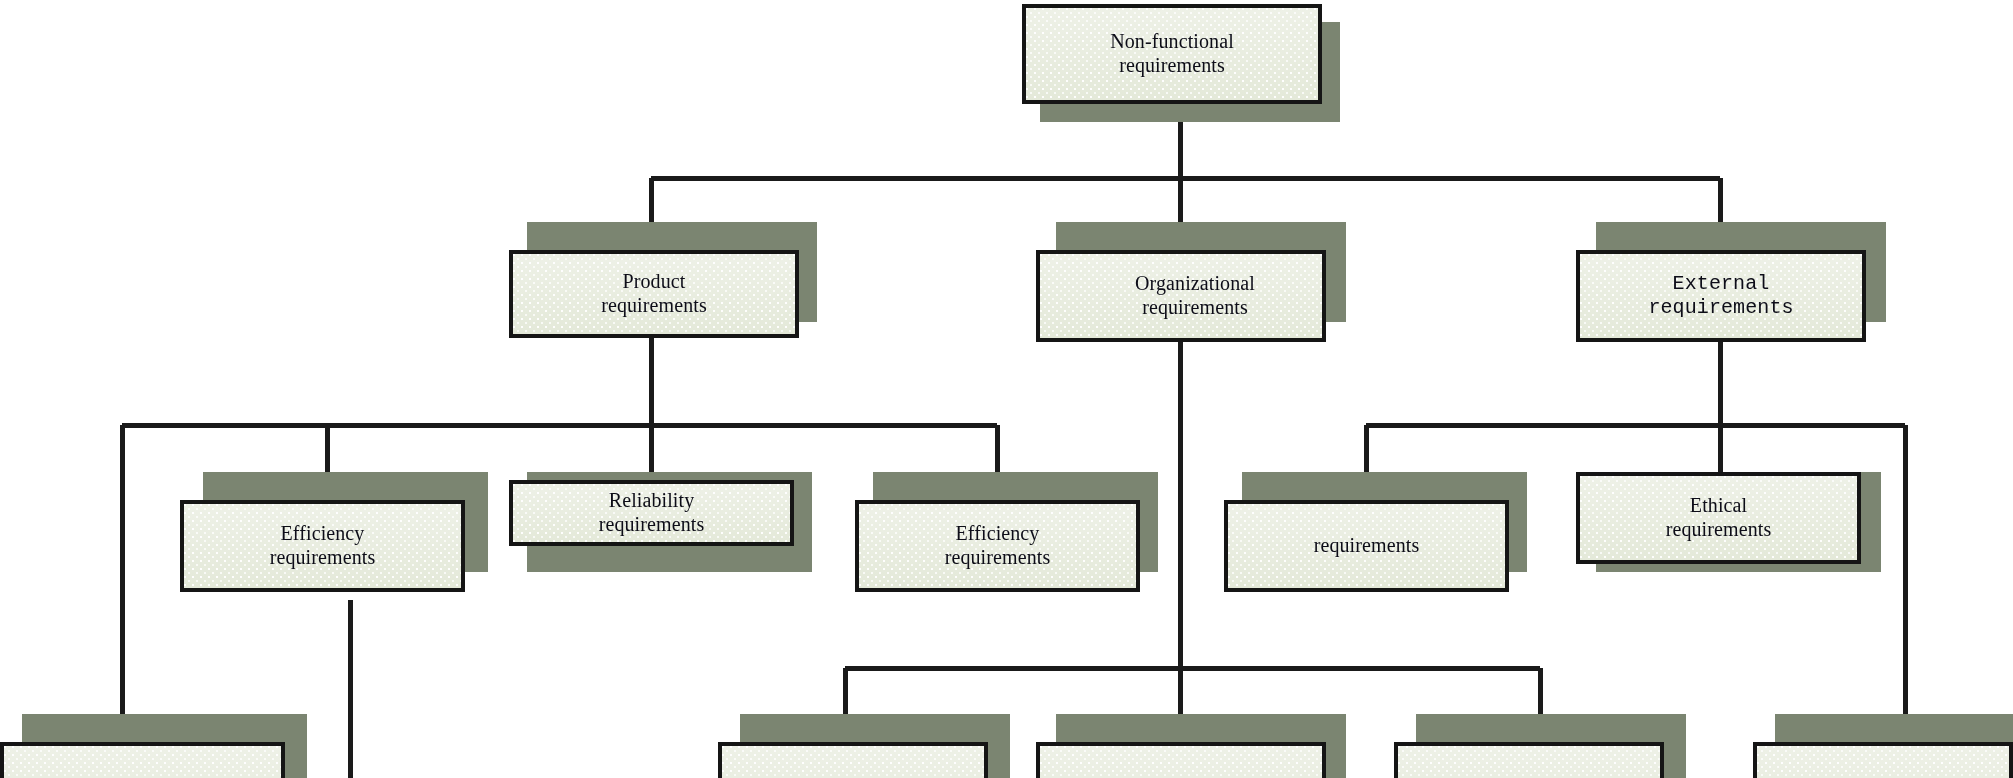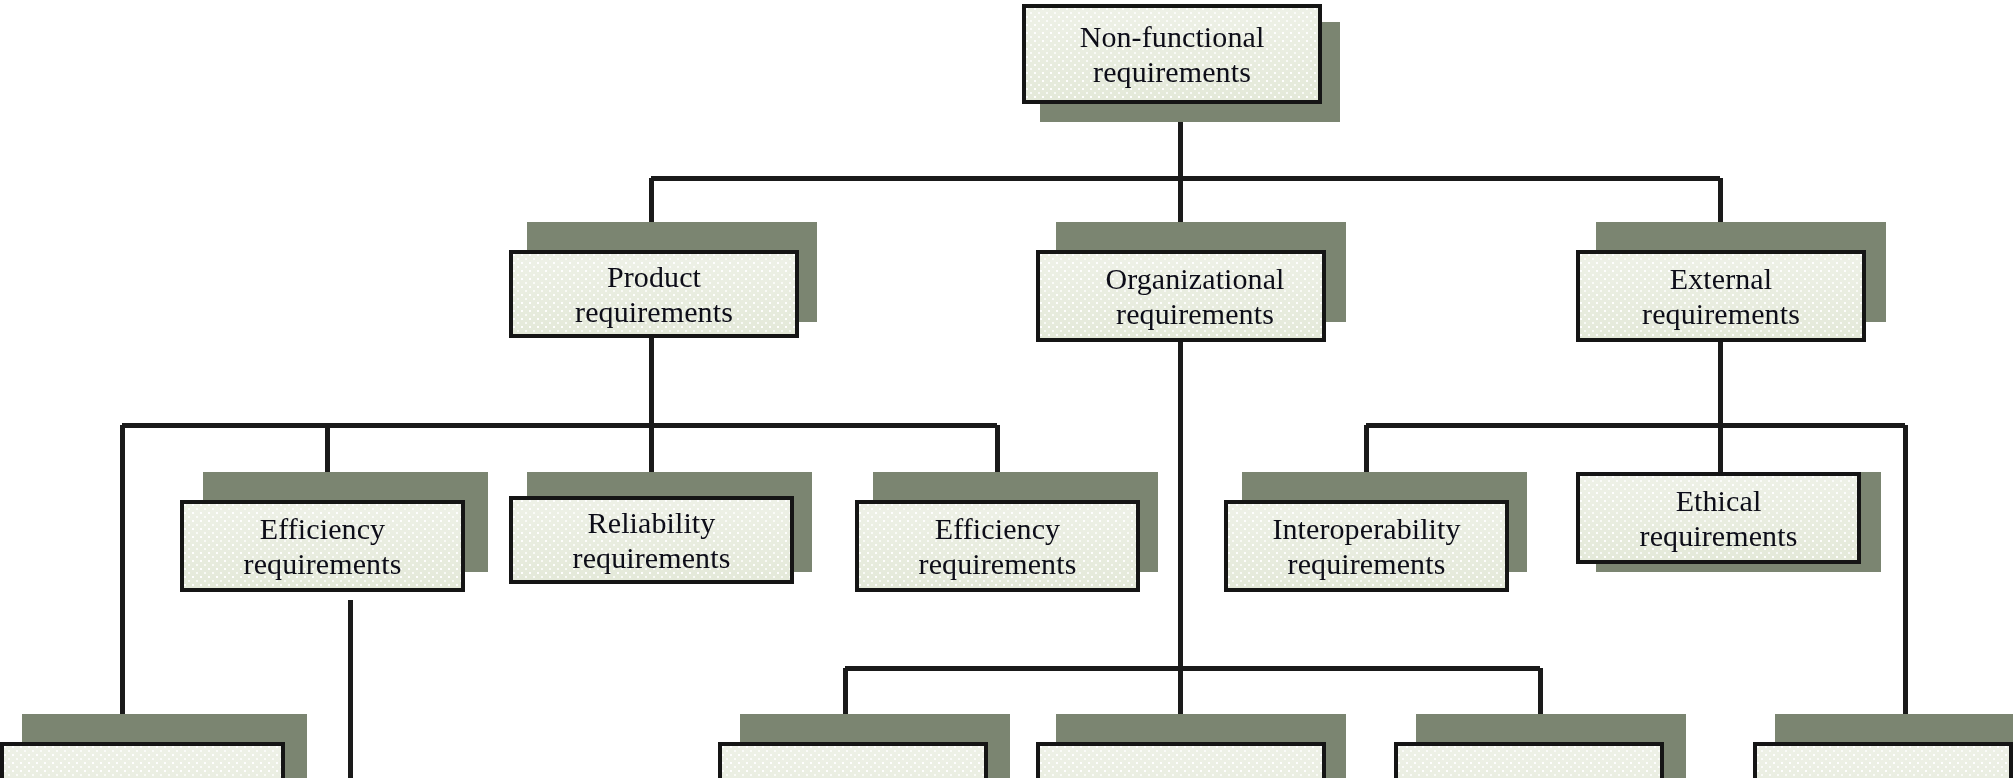--- a/index.html
+++ b/index.html
@@ -38,21 +38,21 @@
       radial-gradient(circle at 1px 1px, rgba(255,255,255,.95) 1.1px, transparent 1.4px),
       radial-gradient(circle at 5px 5px, rgba(255,255,255,.75) 1.1px, transparent 1.4px),
       linear-gradient(#eef1e7, #e4e9d9);
     background-size: 8px 8px, 8px 8px, 100% 100%;
     display: flex;
     flex-direction: column;
     align-items: center;
     justify-content: center;
     text-align: center;
     color: #0d0d18;
-    font-size: 30px;
+    font-size: 20px;
     line-height: 1.18;
     letter-spacing: .1px;
     z-index: 3;
   }
   .node .ln {
     display: block;
     white-space: nowrap;
   }
   
   .shadow {
@@ -120,42 +120,41 @@
   <div class="node" style="left:509px;top:250px;width:290px;height:88px;">
     <span class="ln">Product</span>
     <span class="ln">requirements</span>
   </div>
 
   <div class="node" style="left:1036px;top:250px;width:290px;height:92px;padding-left:28px;">
     <span class="ln">Organizational</span>
     <span class="ln">requirements</span>
   </div>
 
-  <div class="node" style="left:1576px;top:250px;width:290px;height:92px;">
+  <div class="node" style="left:1576px;top:250px;width:290px;height:92px;font-family:Liberation Mono, monospace;">
     <span class="ln">External</span>
     <span class="ln">requirements</span>
   </div>
 
   <div class="node" style="left:180px;top:500px;width:285px;height:92px;">
     <span class="ln">Efficiency</span>
     <span class="ln">requirements</span>
   </div>
 
-  <div class="node" style="left:509px;top:496px;width:285px;height:88px;">
+  <div class="node" style="left:509px;top:480px;width:285px;height:66px;">
     <span class="ln">Reliability</span>
     <span class="ln">requirements</span>
   </div>
 
   <div class="node" style="left:855px;top:500px;width:285px;height:92px;">
     <span class="ln">Efficiency</span>
     <span class="ln">requirements</span>
   </div>
 
   <div class="node" style="left:1224px;top:500px;width:285px;height:92px;">
-    <span class="ln">Interoperability</span>
     <span class="ln">requirements</span>
   </div>
 
   <div class="node" style="left:1576px;top:472px;width:285px;height:92px;">
     <span class="ln">Ethical</span>
     <span class="ln">requirements</span>
   </div>
 
   <div class="node" style="left:0px;top:742px;width:285px;height:92px;">
     <span class="ln">Usability</span>

